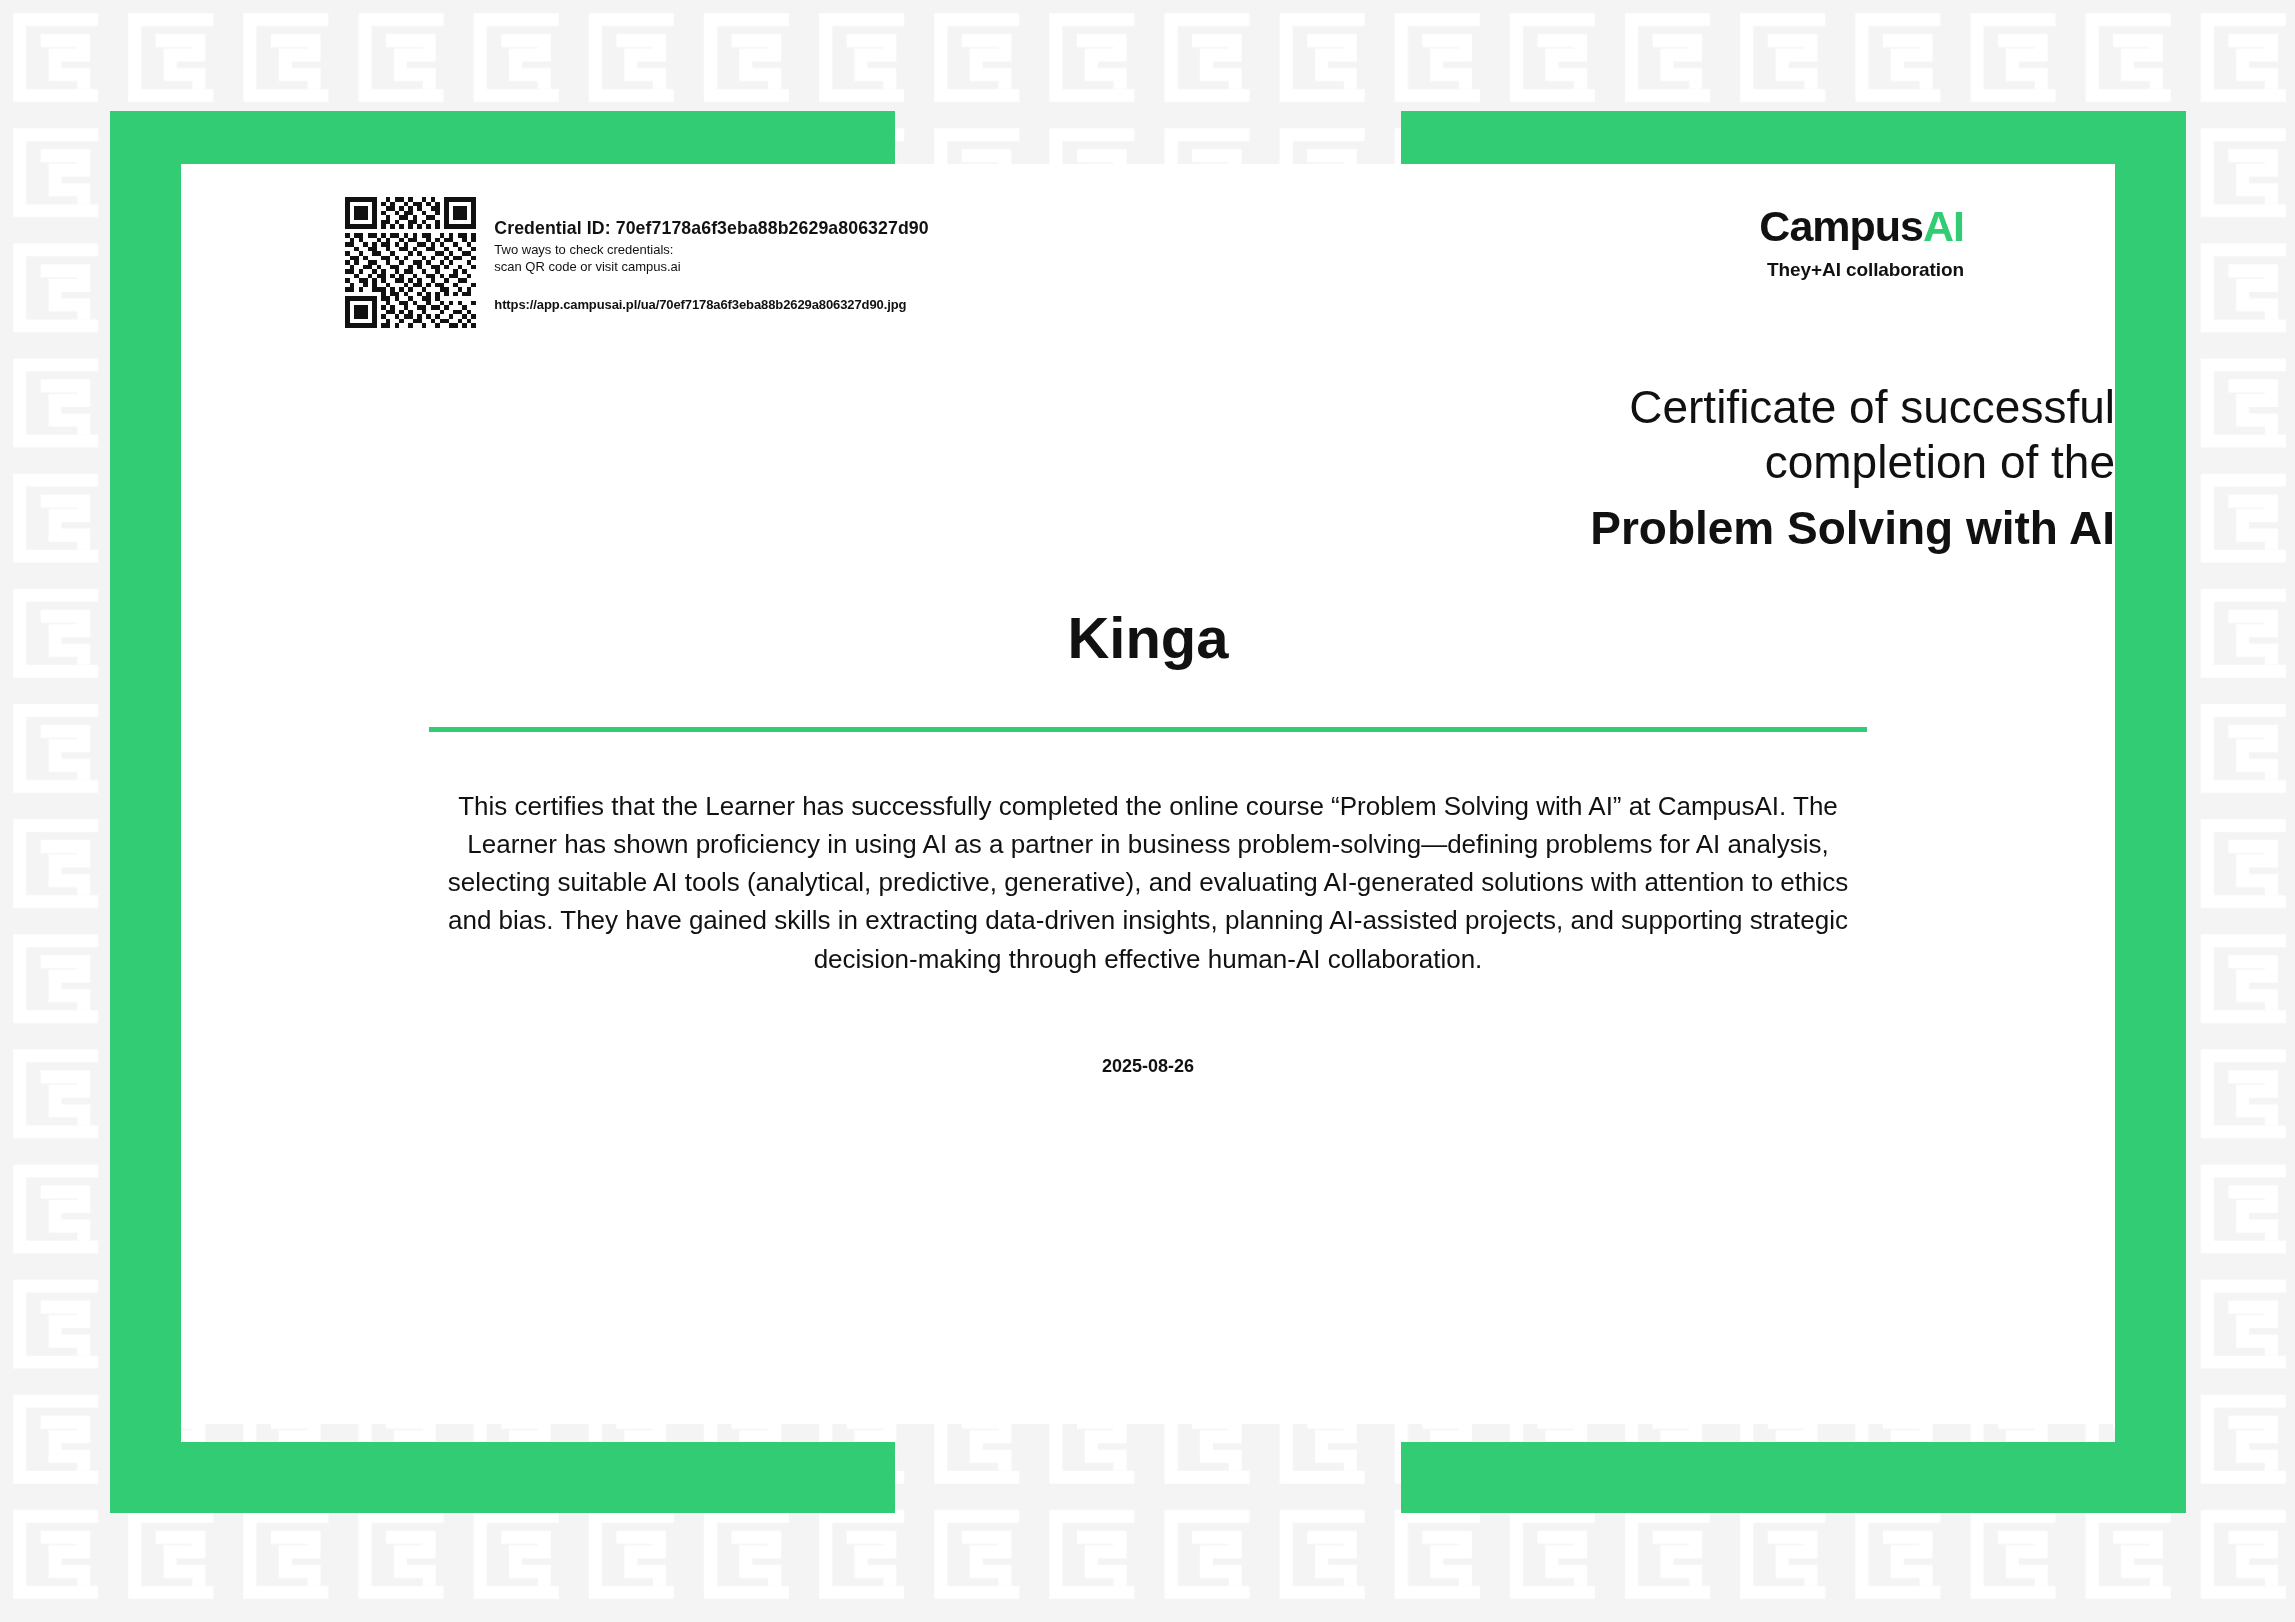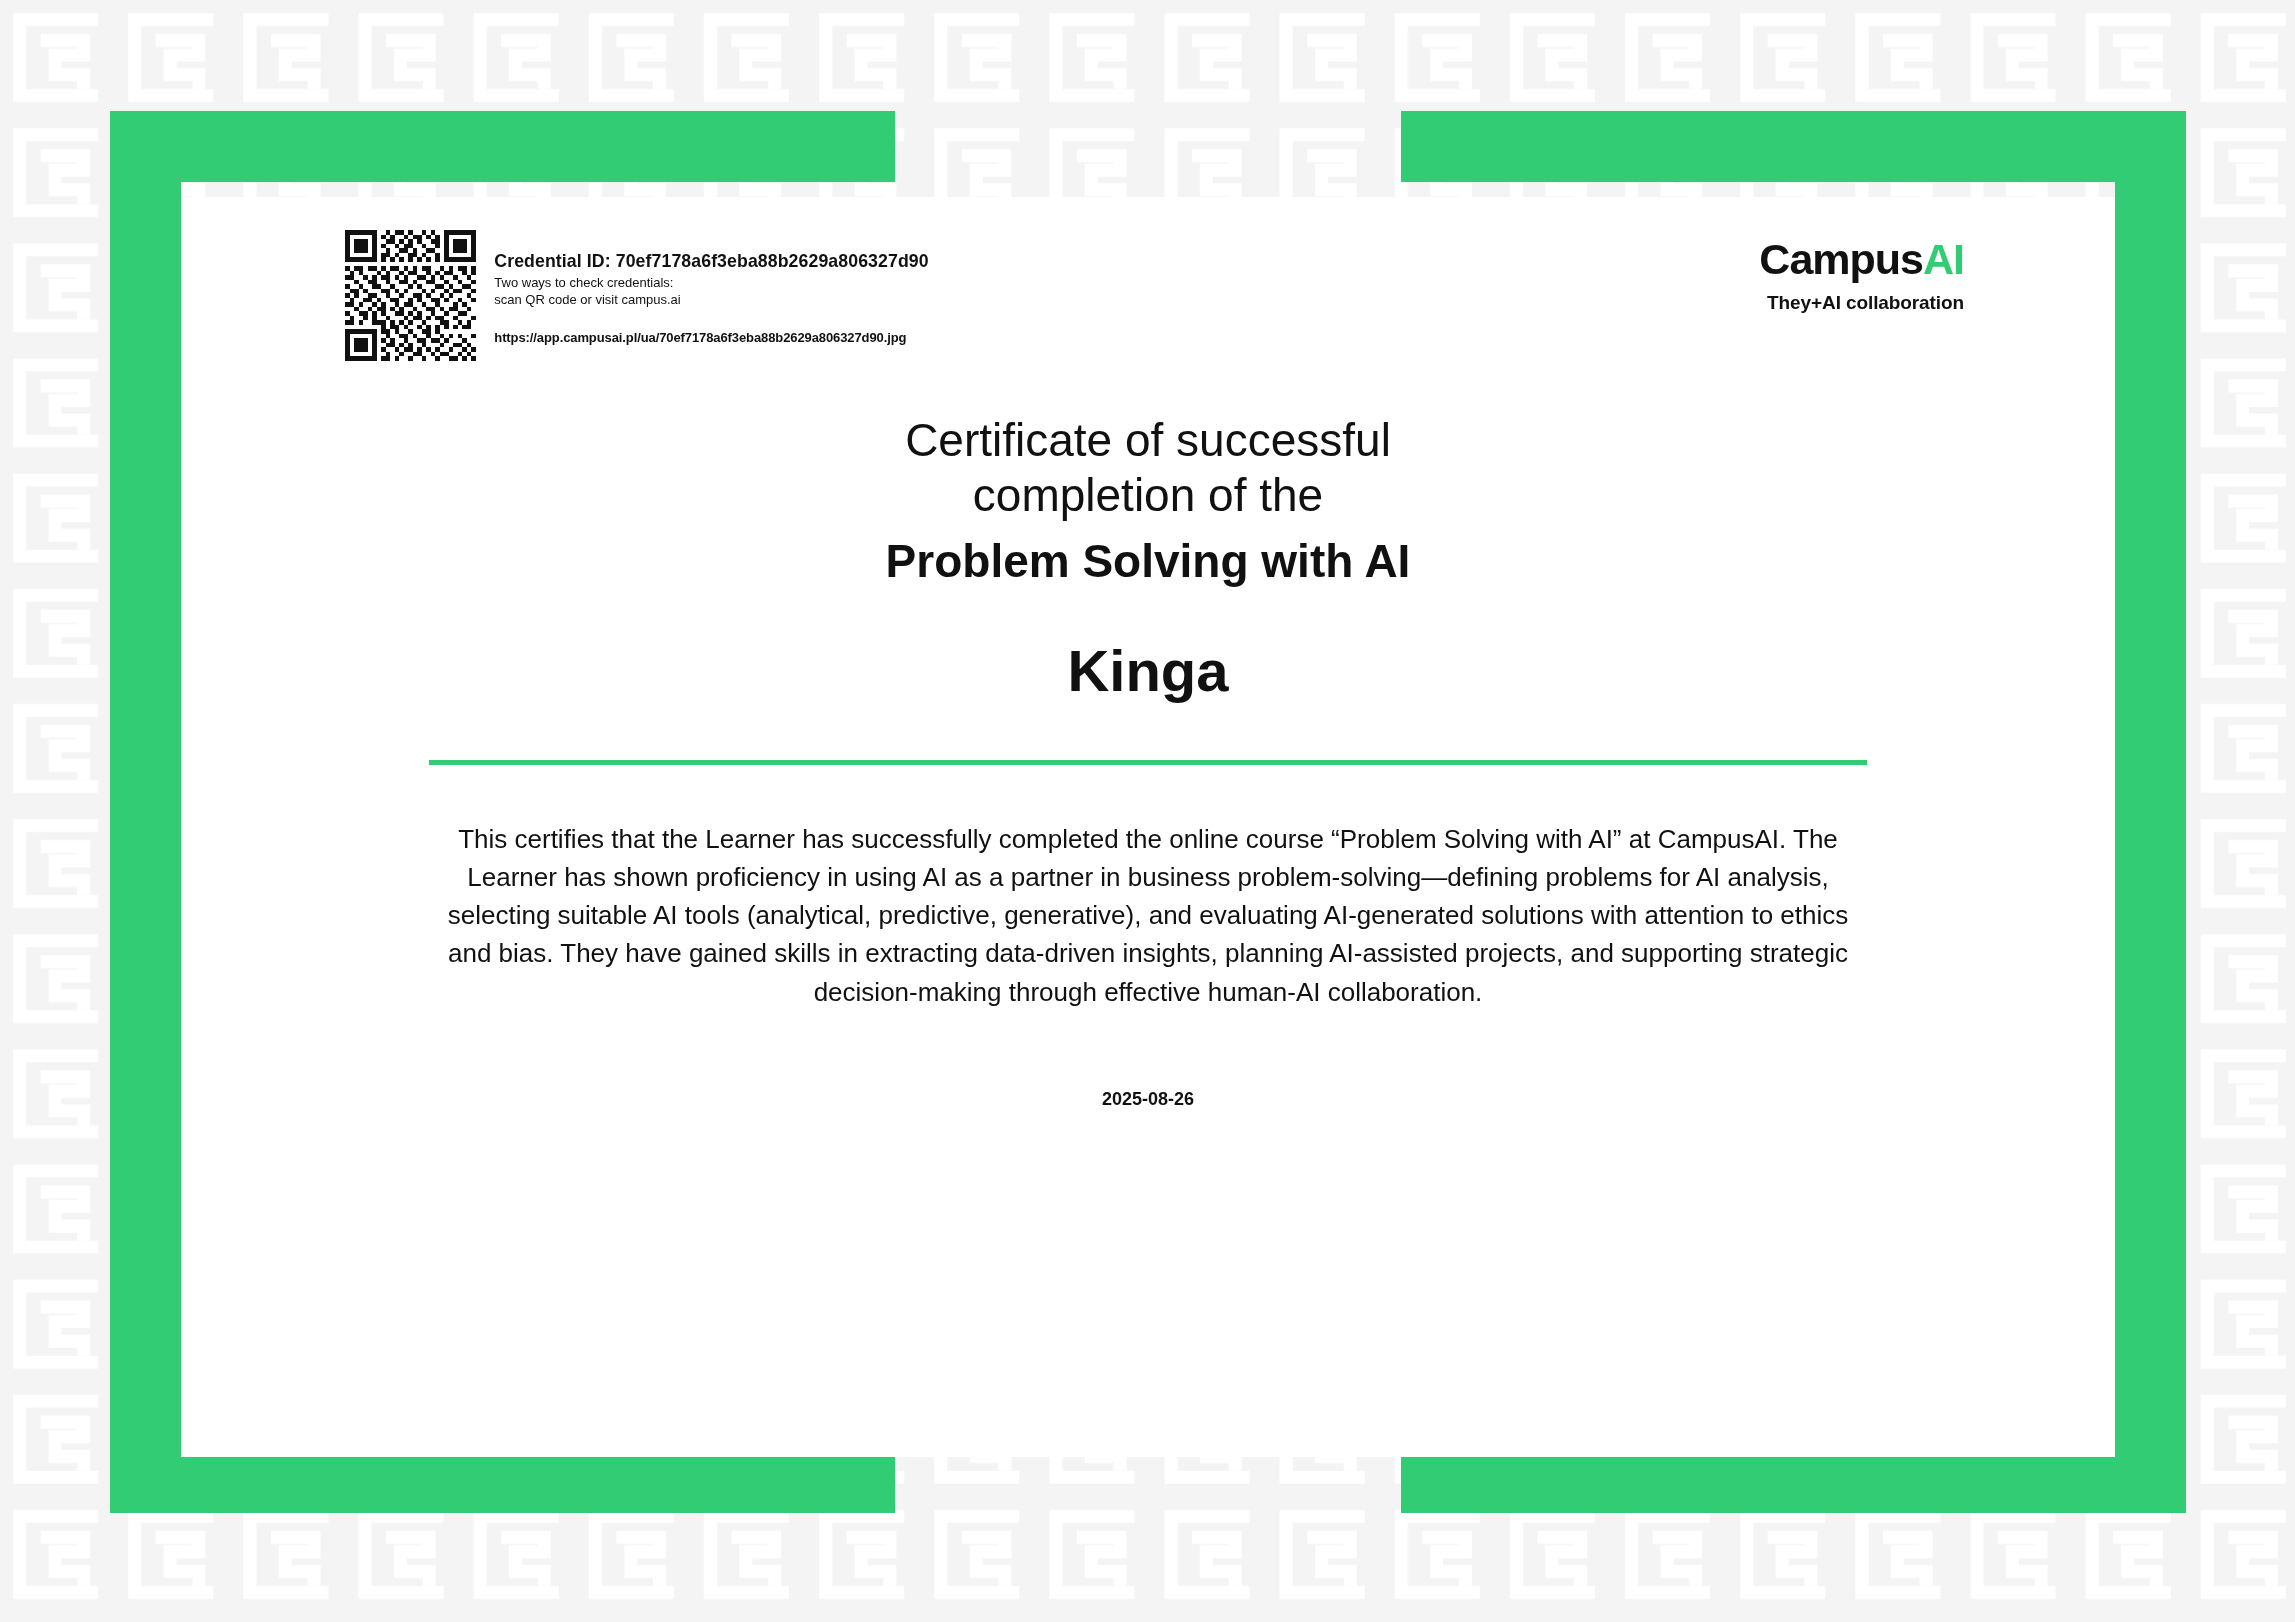--- a/index.html
+++ b/index.html
@@ -51,21 +51,21 @@
   .bar-top-left  { left: 0;      top: 0;      width: 785px; height: 71px; }
   .bar-top-right { right: 0;     top: 0;      width: 785px; height: 71px; }
   .bar-bot-left  { left: 0;      bottom: 0;   width: 785px; height: 71px; }
   .bar-bot-right { right: 0;     bottom: 0;   width: 785px; height: 71px; }
   .bar-left      { left: 0;      top: 0;      width: 71px;  height: 1402px; }
   .bar-right     { right: 0;     top: 0;      width: 71px;  height: 1402px; }
 
   .cert-inner {
     position: absolute;
     left: 71px;
-    top: 86px;
+    top: 53px;
     width: 1934px;
     height: 1260px;
     background: #ffffff;
   }
 
   
   .header-row {
     position: absolute;
     left: 0; top: 0;
     width: 100%;
@@ -140,20 +140,21 @@
     left: 0;
     top: 216px;
     width: 100%;
     text-align: center;
   }
   .cert-title {
     font-size: 46px;
     line-height: 1.2;
     color: #111;
     font-weight: 400;
+    text-align: right;
   }
   .cert-title .course {
     display: block;
     font-weight: bold;
     margin-top: 11px;
   }
   .learner-name {
     margin-top: 47px;
     font-size: 58px;
     font-weight: bold;

